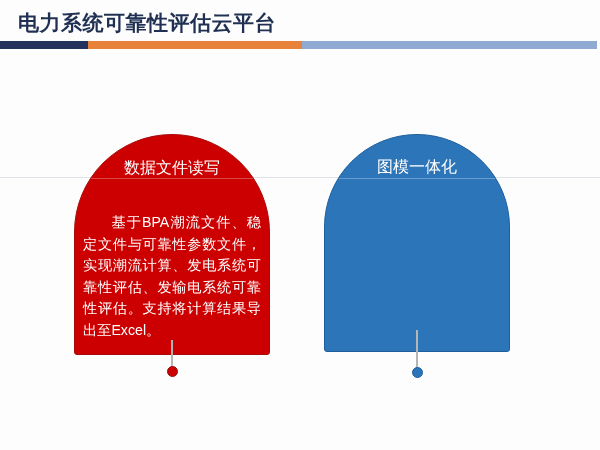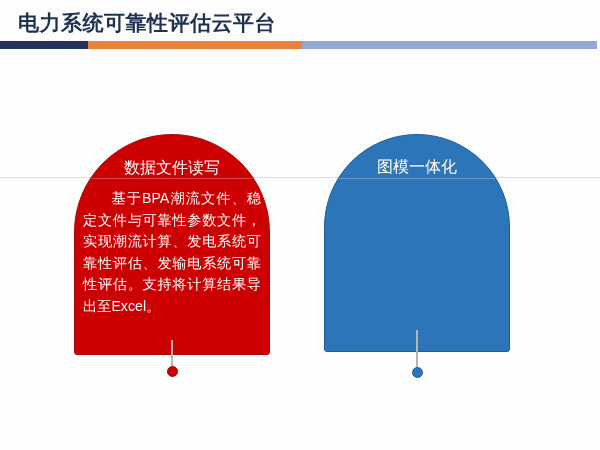--- a/index.html
+++ b/index.html
@@ -120,21 +120,21 @@
     right: 8px;
     top: 53px;
     font-size: 14.2px;
     line-height: 21px;
     text-align: justify;
     text-align-last: left;
     text-indent: 2em;
     color: #ffffff;
     word-break: break-all;
   }
-  #card-red .card-body  { font-size: 14.2px; line-height: 21.5px; }
+  #card-red .card-body  { font-size: 14.2px; line-height: 21.5px; margin-top: 24px; }
   #card-blue .card-body { font-size: 14.2px; line-height: 21.5px; }
 
   
   .stem {
     position: absolute;
     width: 2px;
   }
   .dot {
     position: absolute;
     width: 9px;

